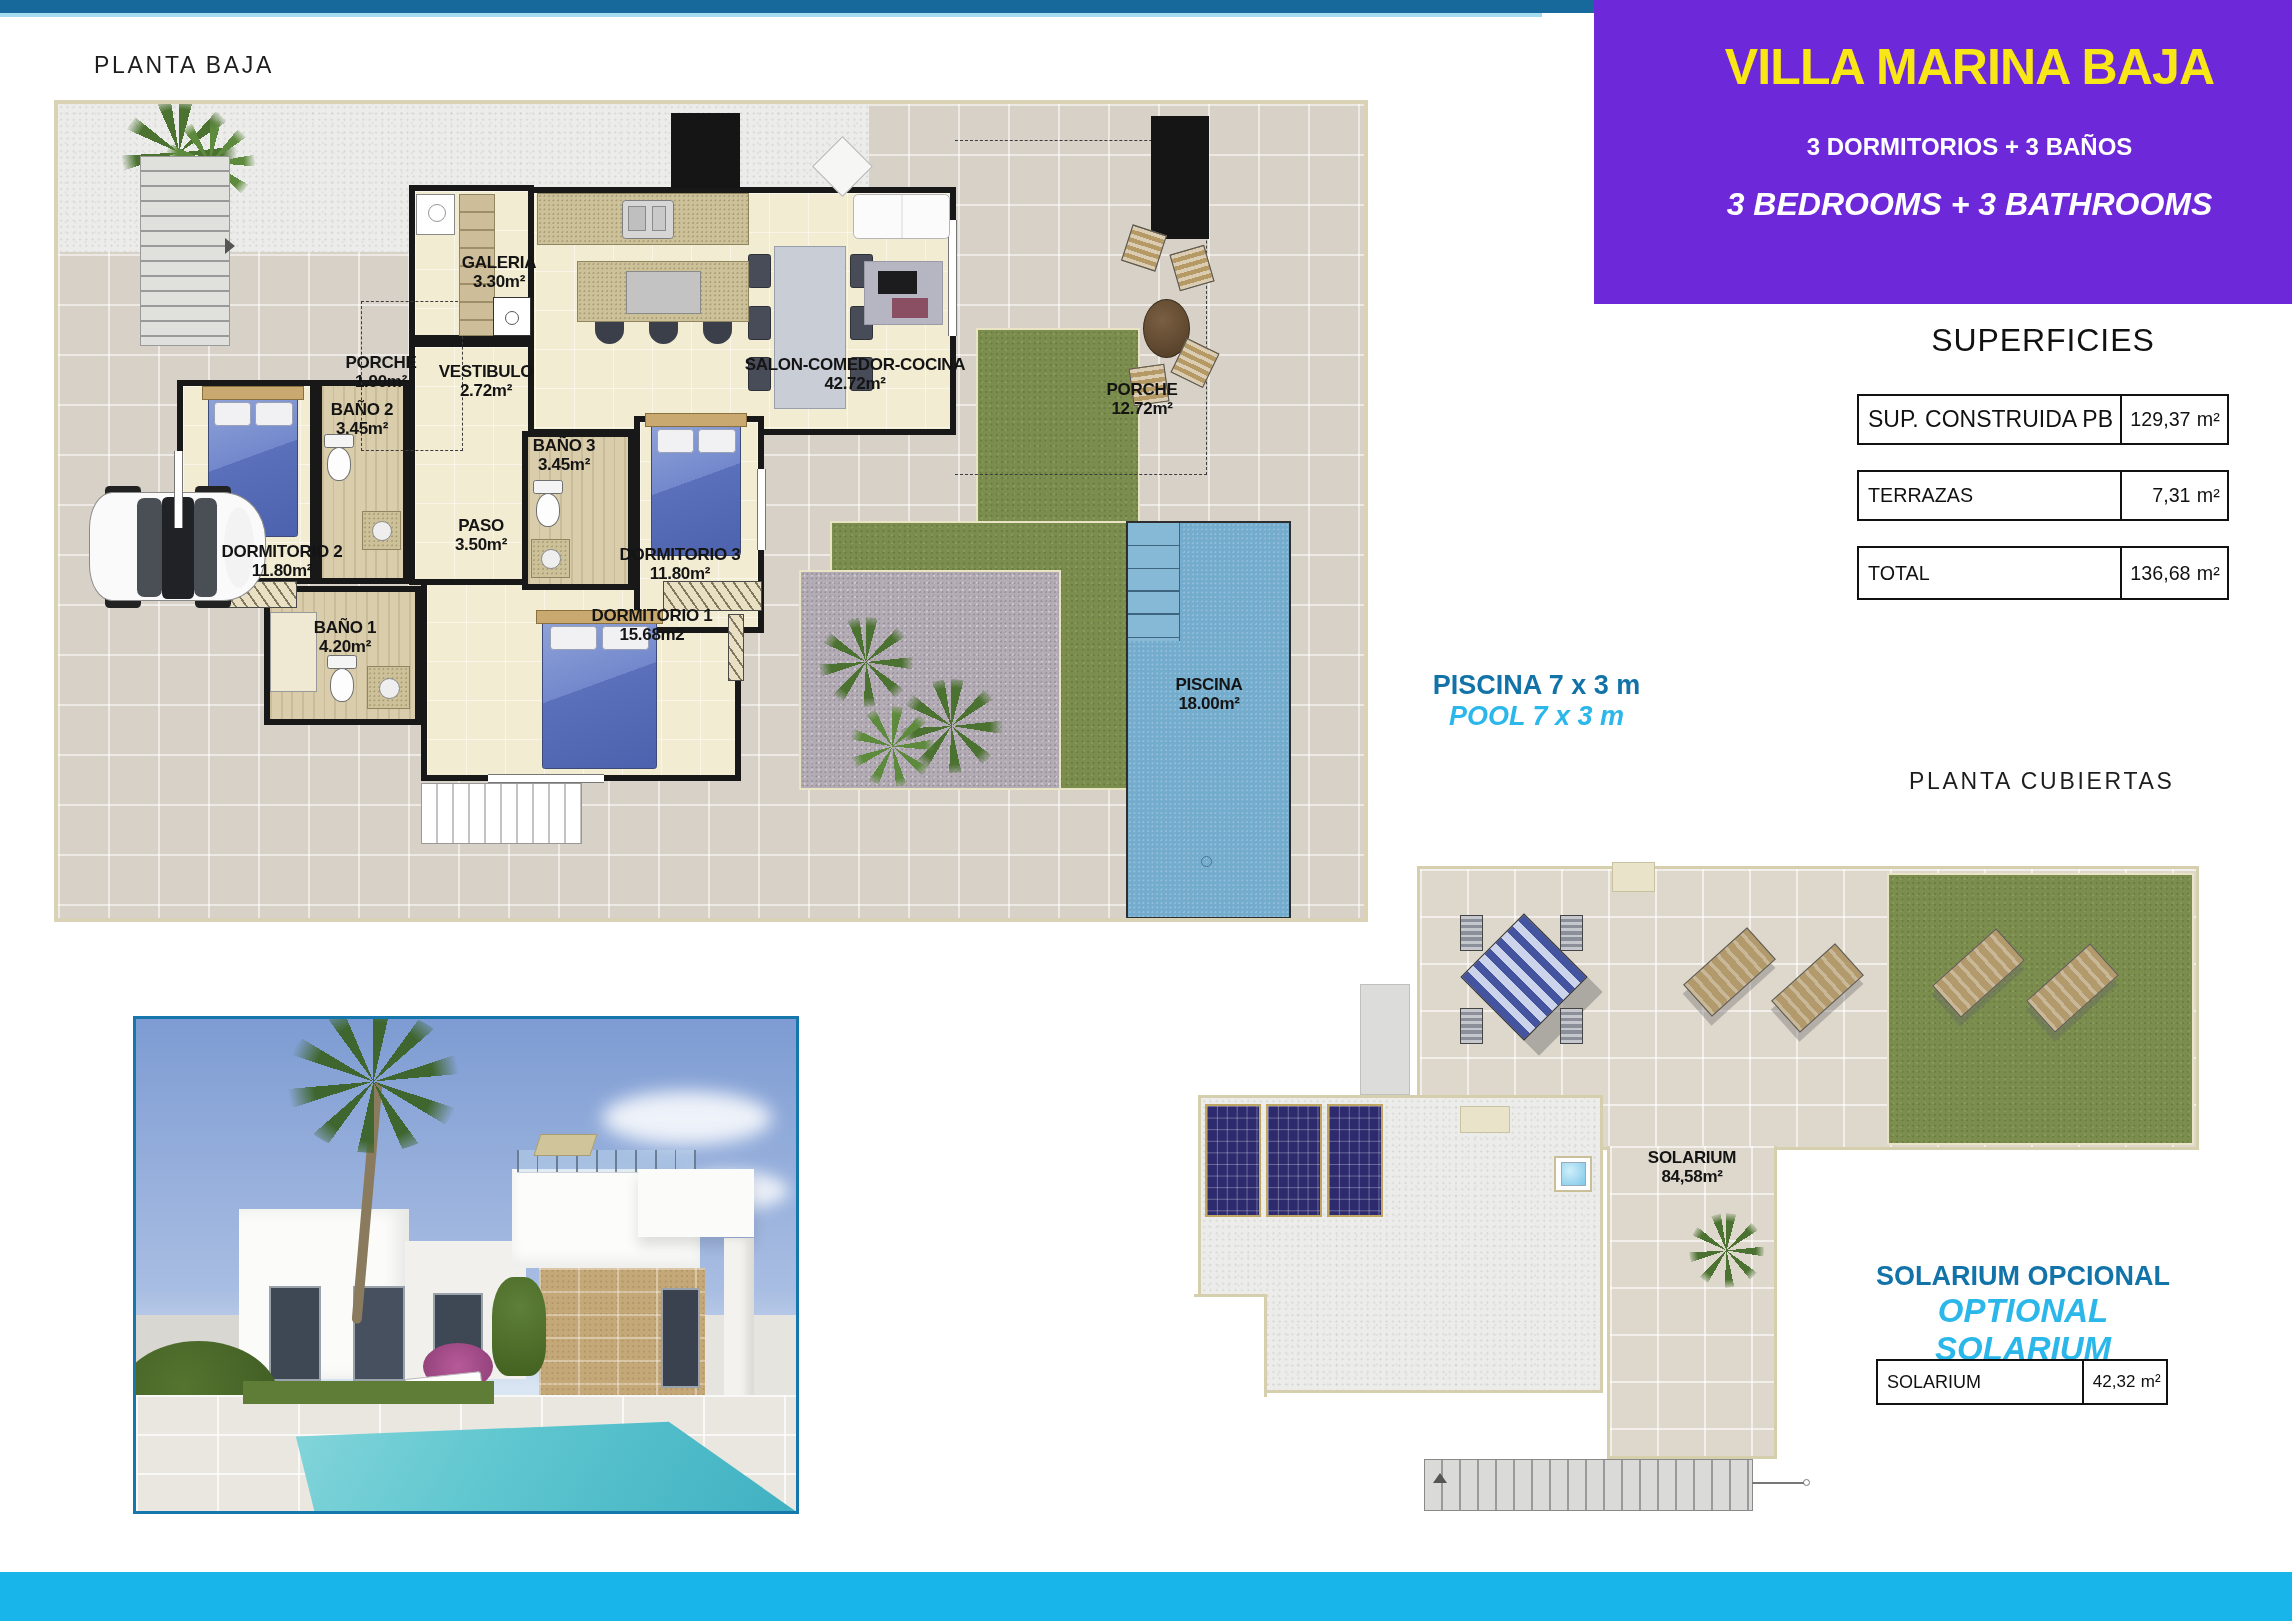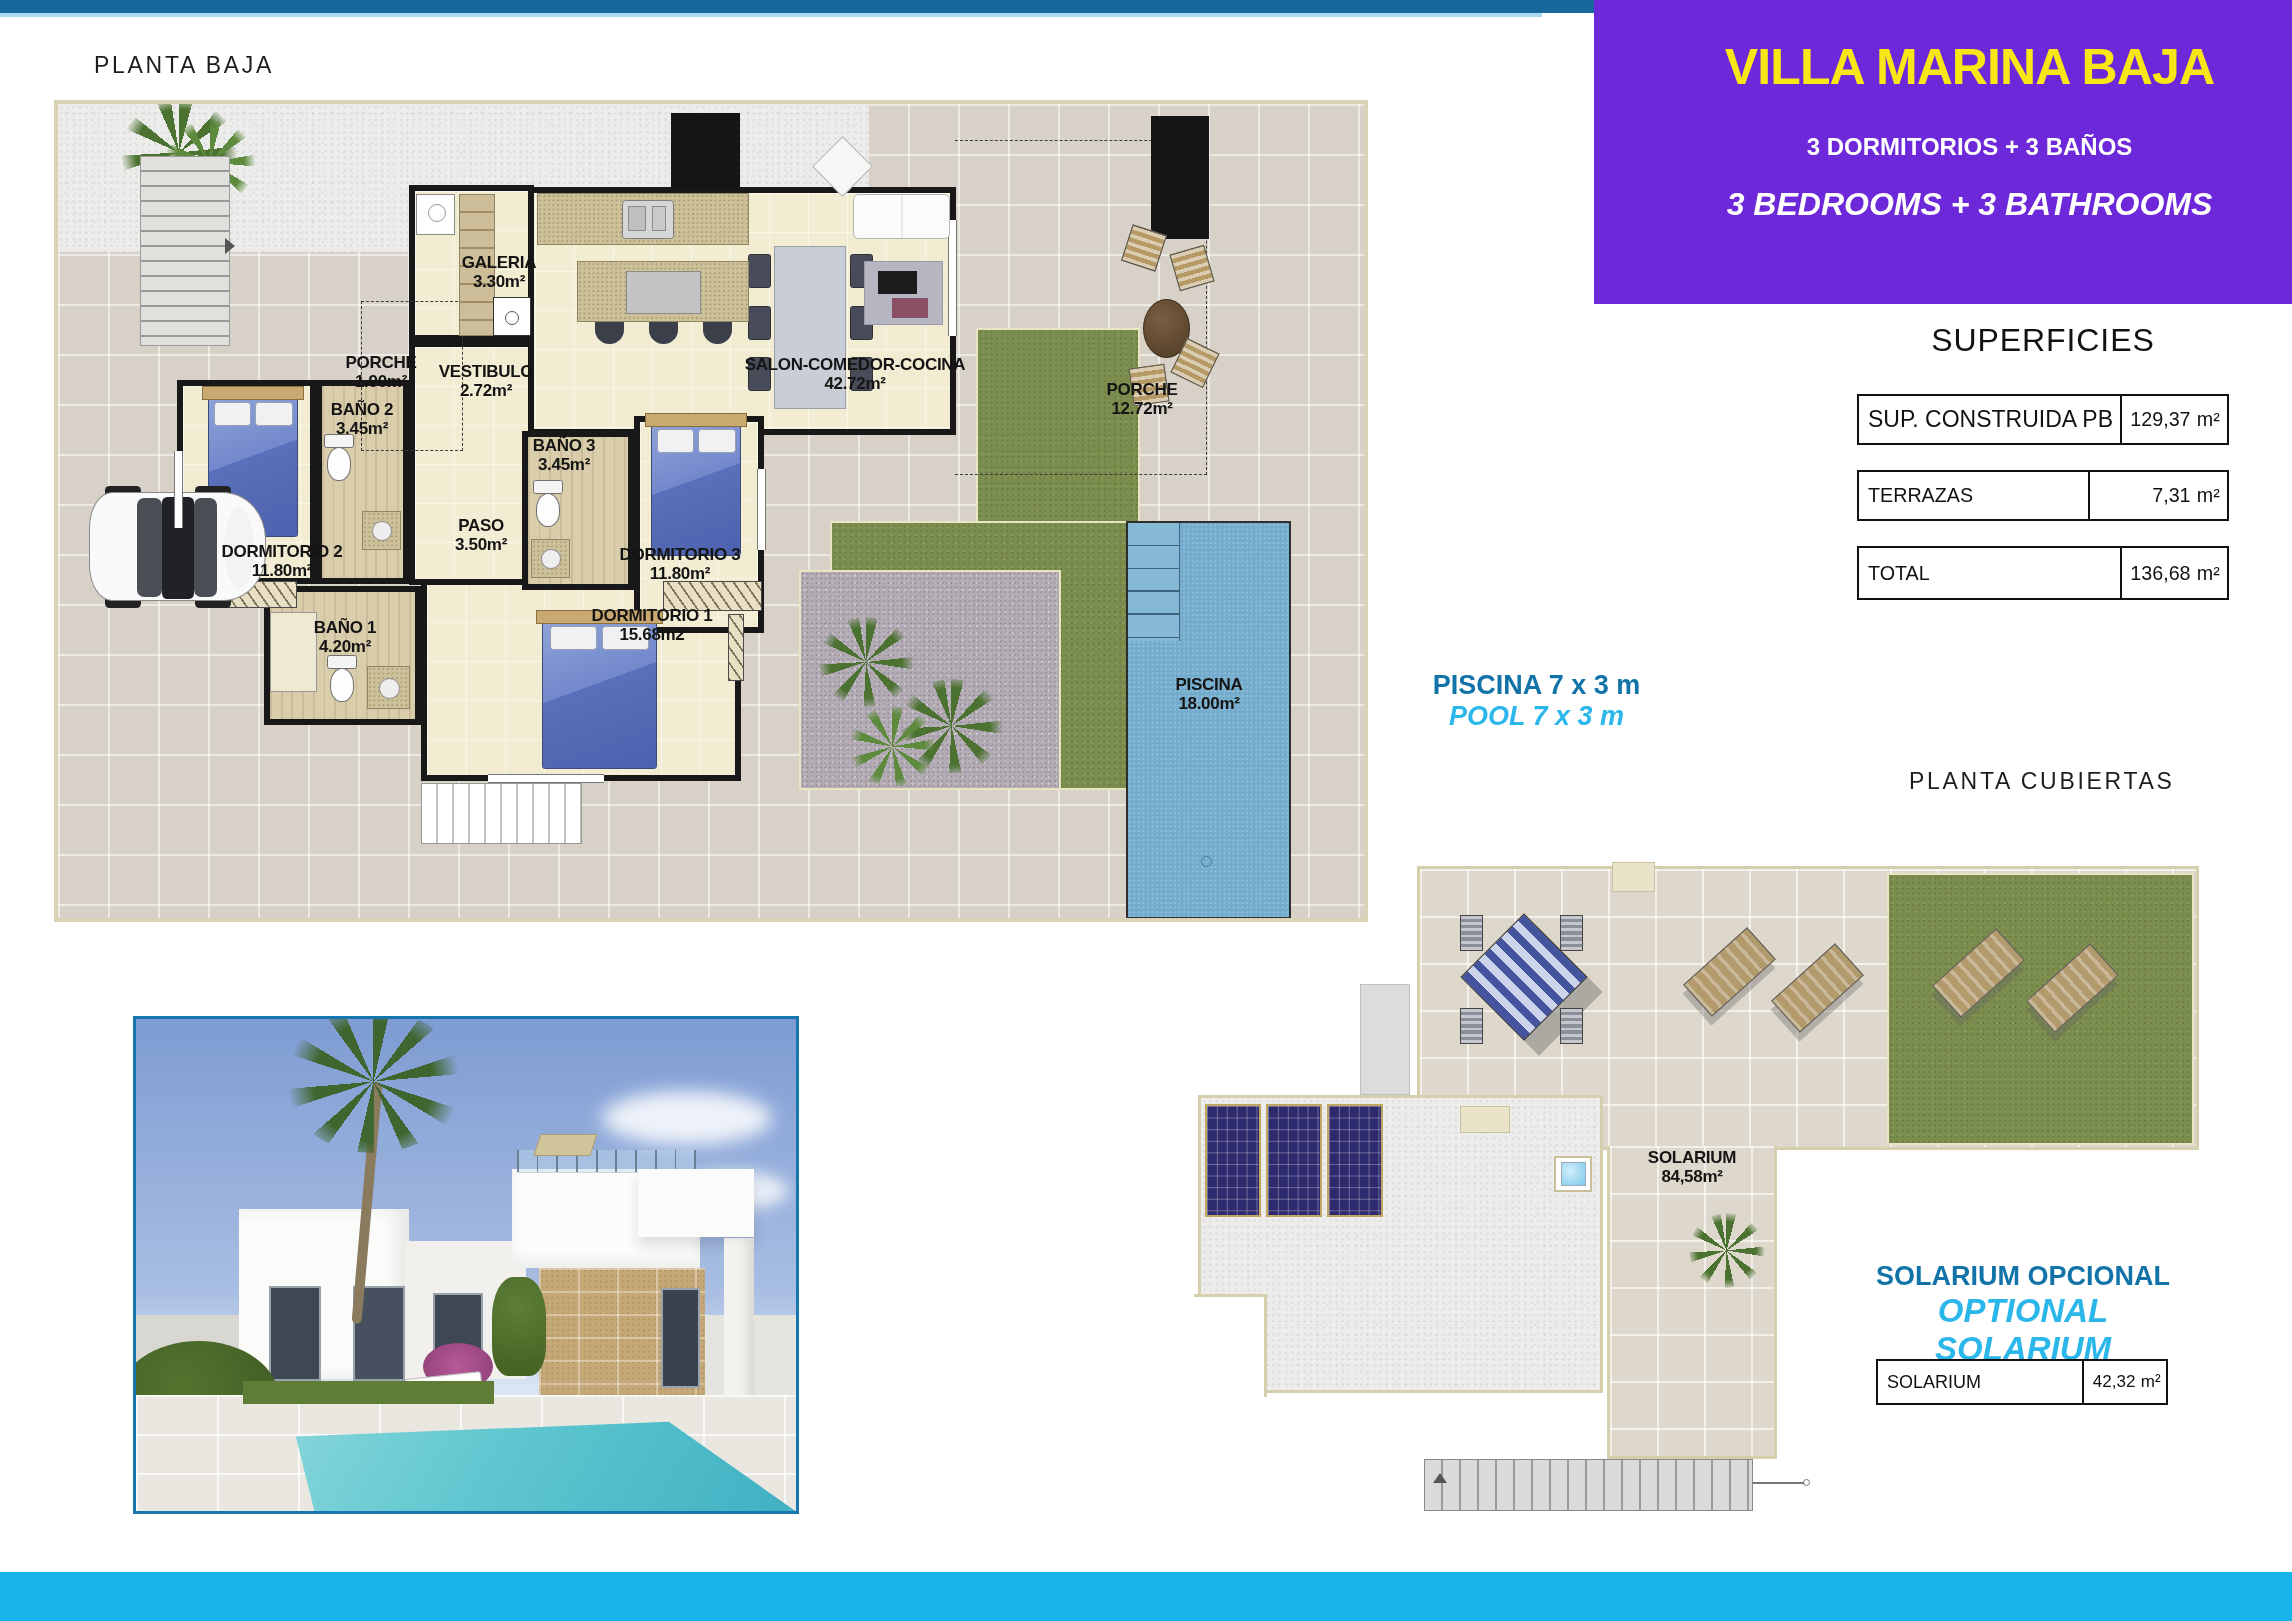--- a/index.html
+++ b/index.html
@@ -278,21 +278,21 @@
 <div class="abs" style="left:1857px;top:394px;width:372px;">
   <div style="display:flex;height:47px;border:2.7px solid #111;margin-bottom:25px;background:#fff;align-items:center;">
     <div style="flex:1;padding-left:9px;font-size:23px;color:#111;">SUP. CONSTRUIDA PB</div>
     <div style="width:98px;border-left:2.7px solid #111;height:100%;display:flex;align-items:center;justify-content:flex-end;padding-right:7.2px;font-size:19.7px;color:#111;">
       <span>129,37</span>
         <span style="margin-left:6.3px;">m²</span>
     </div>
   </div>
   <div style="display:flex;height:47px;border:2.7px solid #111;margin-bottom:25px;background:#fff;align-items:center;">
     <div style="flex:1;padding-left:9px;font-size:19.7px;color:#111;">TERRAZAS</div>
-    <div style="width:98px;border-left:2.7px solid #111;height:100%;display:flex;align-items:center;justify-content:flex-end;padding-right:7.2px;font-size:19.7px;color:#111;padding-left:32px;">
+    <div style="width:98px;border-left:2.7px solid #111;height:100%;display:flex;align-items:center;justify-content:flex-end;padding-right:7.2px;font-size:19.7px;color:#111;">
       <span>7,31</span>
         <span style="margin-left:6.3px;">m²</span>
     </div>
   </div>
   <div style="display:flex;height:50px;border:2.7px solid #111;background:#fff;align-items:center;">
     <div style="flex:1;padding-left:9px;font-size:19.7px;color:#111;">TOTAL</div>
     <div style="width:98px;border-left:2.7px solid #111;height:100%;display:flex;align-items:center;justify-content:flex-end;padding-right:7.2px;font-size:19.7px;color:#111;">
       <span>136,68</span>
         <span style="margin-left:6.3px;">m²</span>
     </div>

